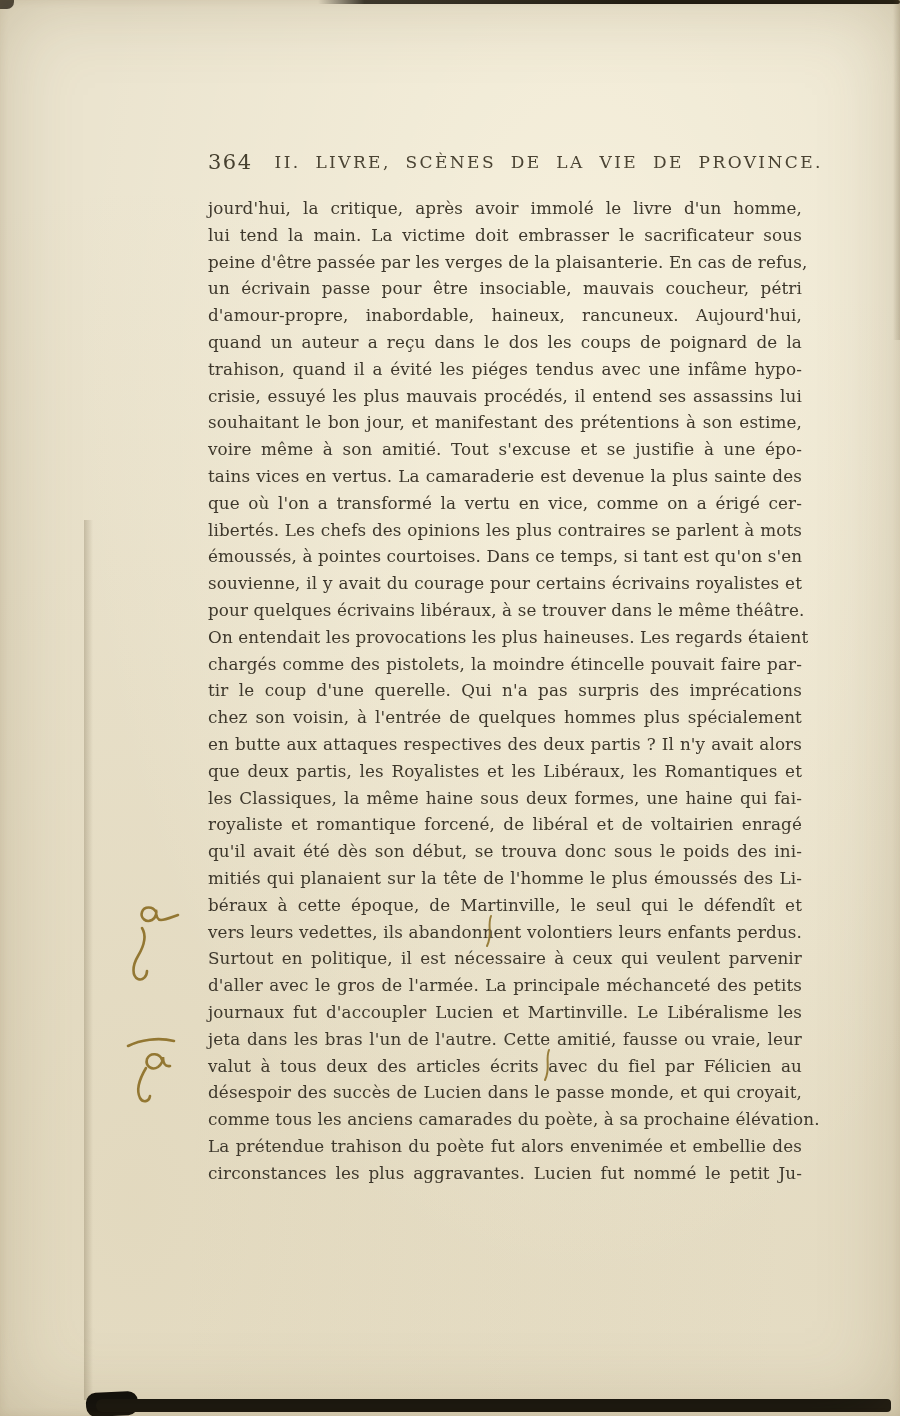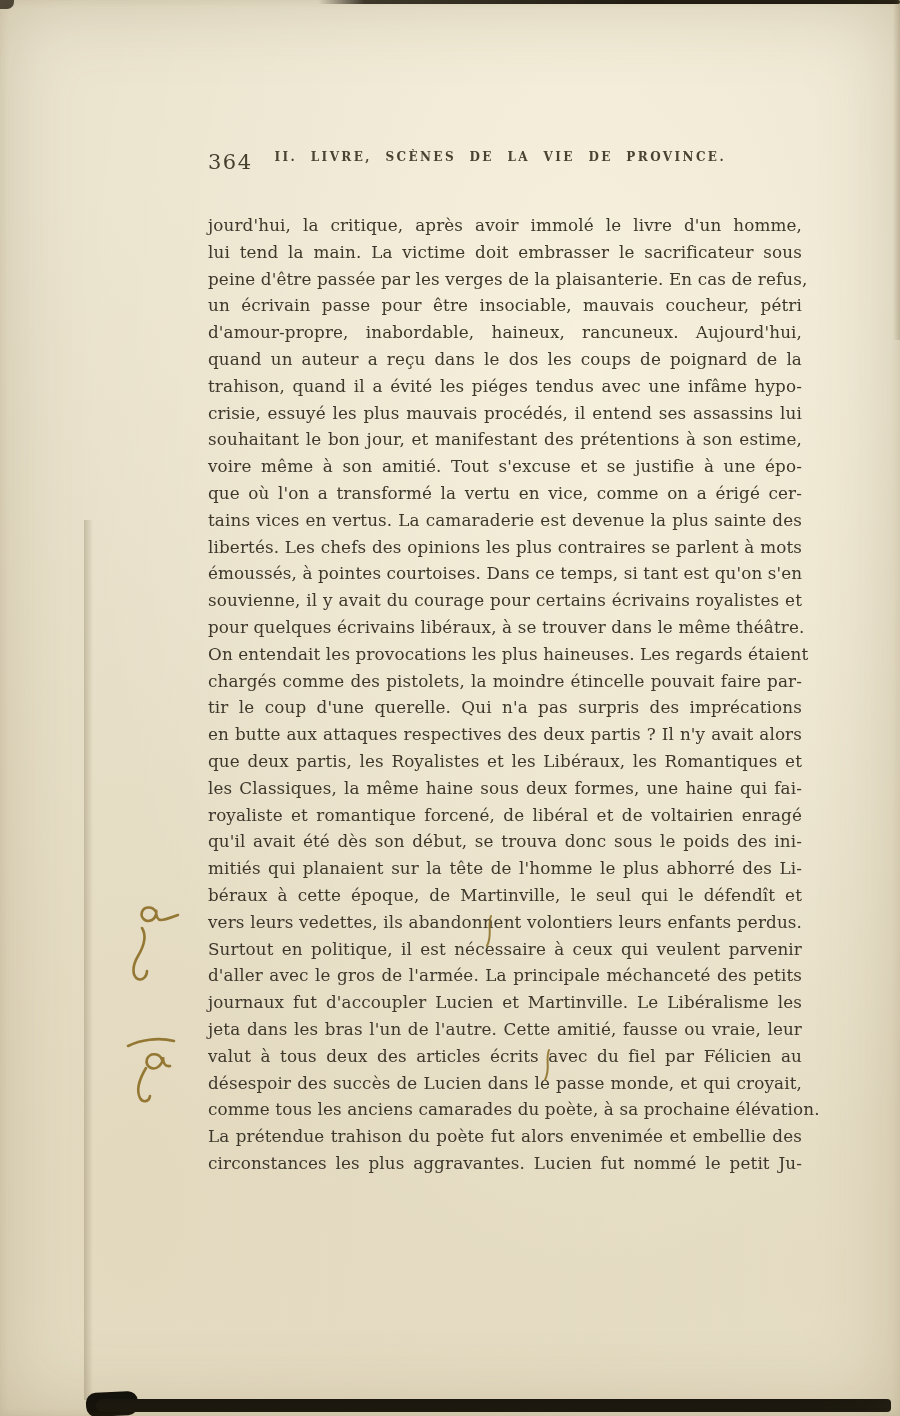--- a/index.html
+++ b/index.html
@@ -15,32 +15,32 @@
       #ebe4cf;
     font-family: "DejaVu Serif", "Liberation Serif", serif;
     color: #3e382c;
   }
   .vignette {
     position: absolute; inset: 0; pointer-events: none;
     box-shadow: inset 0 0 80px rgba(112,92,52,0.26), inset 0 0 10px rgba(112,92,52,0.12);
   }
   .running-head {
     position: absolute; left: 208px; top: 150px; width: 594px;
-    display: flex; align-items: flex-start;
+    display: flex; align-items: center;
   }
   .pagenum {
     font-size: 21px; letter-spacing: 1.5px; color: #46402f; font-weight: 500;
     margin-right: 22px;
   }
   .headtext {
-    font-size: 12px; letter-spacing: 2.4px; word-spacing: 7px;
-    color: #4a4333; font-weight: 700; white-space: nowrap;
+    font-size: 17px; letter-spacing: 2.4px; word-spacing: 7px;
+    color: #4a4333; font-weight: 400; white-space: nowrap;
   }
   .text-block {
-    position: absolute; left: 208px; top: 212px; width: 594px;
+    position: absolute; left: 208px; top: 195px; width: 594px;
   }
   .line {
     line-height: 26.8px; height: 26.8px;
     font-size: 16.8px; letter-spacing: 0.12px;
     white-space: nowrap;
     text-align: justify;
     text-align-last: justify;
     color: #3e382c;
   }
   .mark { position: absolute; pointer-events: none; }
@@ -99,35 +99,36 @@
       <div class="line">jourd'hui, la critique, après avoir immolé le livre d'un homme,</div>
       <div class="line">lui tend la main. La victime doit embrasser le sacrificateur sous</div>
       <div class="line">peine d'être passée par les verges de la plaisanterie. En cas de refus,</div>
       <div class="line">un écrivain passe pour être insociable, mauvais coucheur, pétri</div>
       <div class="line">d'amour-propre, inabordable, haineux, rancuneux. Aujourd'hui,</div>
       <div class="line">quand un auteur a reçu dans le dos les coups de poignard de la</div>
       <div class="line">trahison, quand il a évité les piéges tendus avec une infâme hypo-</div>
       <div class="line">crisie, essuyé les plus mauvais procédés, il entend ses assassins lui</div>
       <div class="line">souhaitant le bon jour, et manifestant des prétentions à son estime,</div>
       <div class="line">voire même à son amitié. Tout s'excuse et se justifie à une épo-</div>
+      <div class="line">tains vices en vertus. La camaraderie est devenue la plus sainte des</div>
       <div class="line">que où l'on a transformé la vertu en vice, comme on a érigé cer-</div>
-      <div class="line">tains vices en vertus. La camaraderie est devenue la plus sainte des</div>
       <div class="line">libertés. Les chefs des opinions les plus contraires se parlent à mots</div>
       <div class="line">émoussés, à pointes courtoises. Dans ce temps, si tant est qu'on s'en</div>
       <div class="line">souvienne, il y avait du courage pour certains écrivains royalistes et</div>
       <div class="line">pour quelques écrivains libéraux, à se trouver dans le même théâtre.</div>
       <div class="line">On entendait les provocations les plus haineuses. Les regards étaient</div>
       <div class="line">chargés comme des pistolets, la moindre étincelle pouvait faire par-</div>
       <div class="line">tir le coup d'une querelle. Qui n'a pas surpris des imprécations</div>
+      <div class="line">chez son voisin, à l'entrée de quelques hommes plus spécialement</div>
       <div class="line">en butte aux attaques respectives des deux partis ? Il n'y avait alors</div>
       <div class="line">que deux partis, les Royalistes et les Libéraux, les Romantiques et</div>
       <div class="line">les Classiques, la même haine sous deux formes, une haine qui fai-</div>
       <div class="line">royaliste et romantique forcené, de libéral et de voltairien enragé</div>
       <div class="line">qu'il avait été dès son début, se trouva donc sous le poids des ini-</div>
-      <div class="line">mitiés qui planaient sur la tête de l'homme le plus abhorré des Li-</div>
+      <div class="line">mitiés qui planaient sur la tête de l'homme le plus émoussés des Li-</div>
       <div class="line">béraux à cette époque, de Martinville, le seul qui le défendît et</div>
       <div class="line">vers leurs vedettes, ils abandonnent volontiers leurs enfants perdus.</div>
       <div class="line">Surtout en politique, il est nécessaire à ceux qui veulent parvenir</div>
       <div class="line">d'aller avec le gros de l'armée. La principale méchanceté des petits</div>
       <div class="line">journaux fut d'accoupler Lucien et Martinville. Le Libéralisme les</div>
       <div class="line">jeta dans les bras l'un de l'autre. Cette amitié, fausse ou vraie, leur</div>
       <div class="line">valut à tous deux des articles écrits avec du fiel par Félicien au</div>
       <div class="line">désespoir des succès de Lucien dans le passe monde, et qui croyait,</div>
       <div class="line">comme tous les anciens camarades du poète, à sa prochaine élévation.</div>
       <div class="line">La prétendue trahison du poète fut alors envenimée et embellie des</div>

